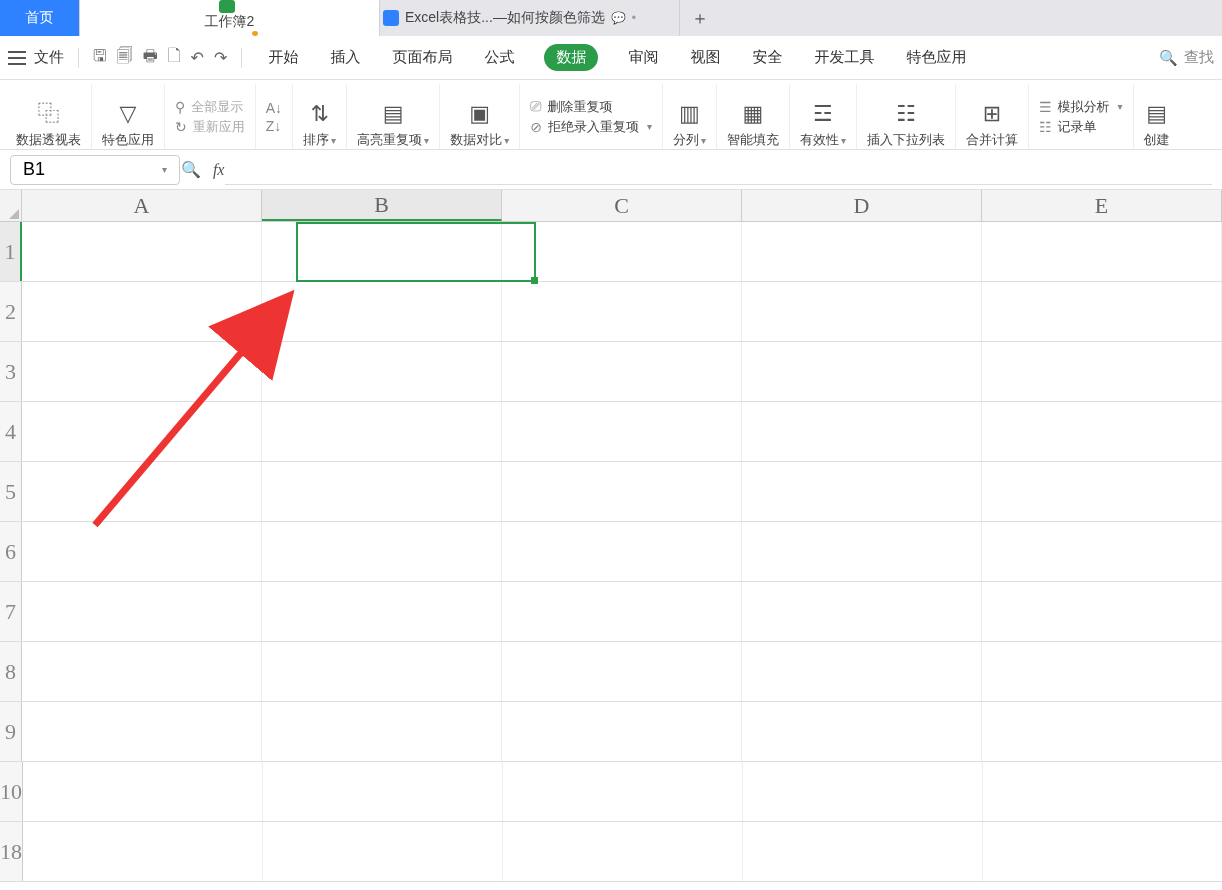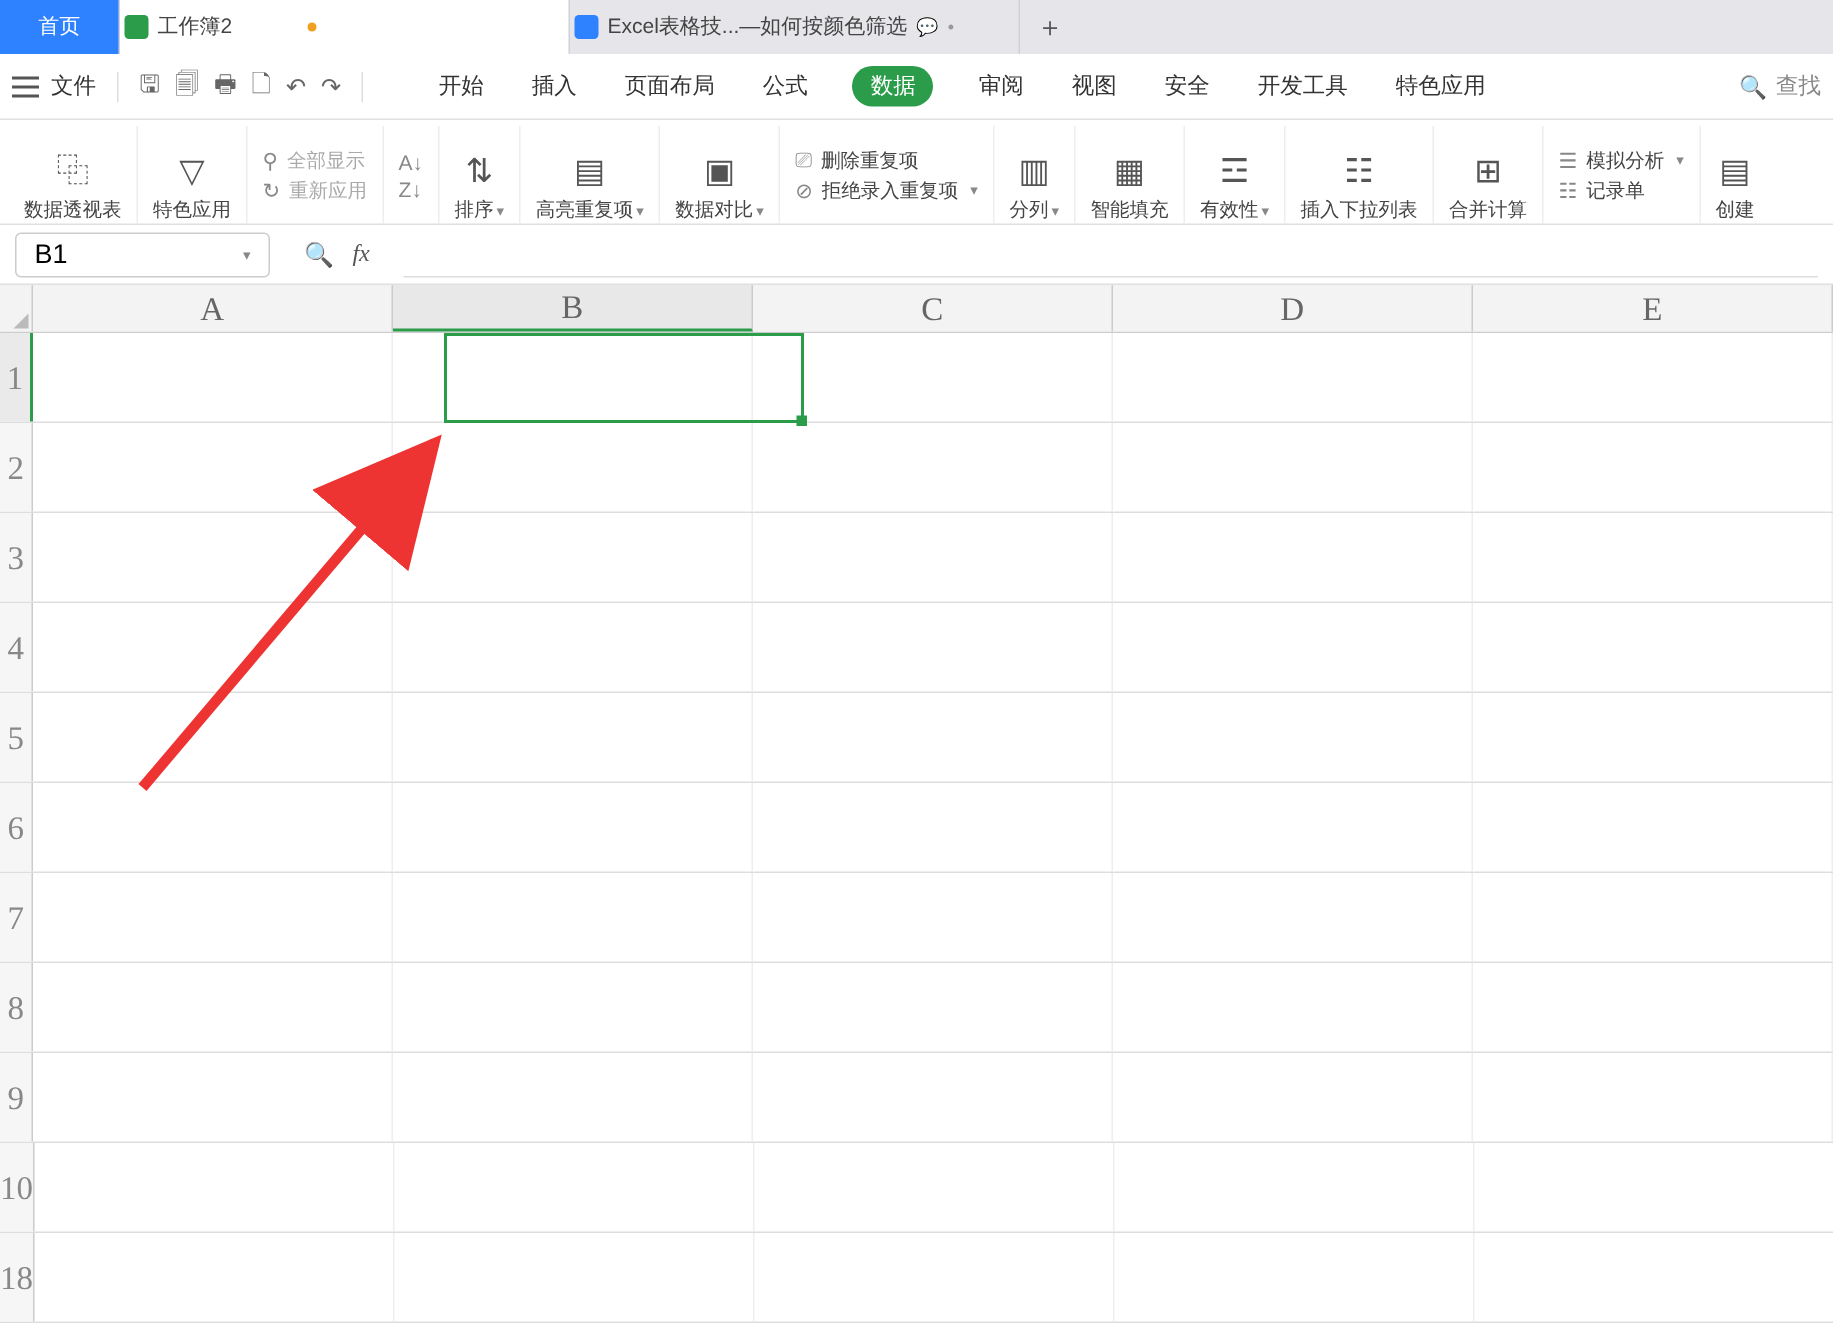--- a/index.html
+++ b/index.html
@@ -18,38 +18,38 @@
   .newtab { width: 40px; display: flex; align-items: center; justify-content: center; cursor: pointer; color: #555; font-size: 18px; }
 
   
   .menubar { display: flex; align-items: center; height: 44px; background: #fff; border-bottom: 1px solid #e0e0e0; padding: 0 8px; font-size: 15px; color: #333; }
   .hamburger { width: 18px; height: 14px; margin-right: 8px; display: flex; flex-direction: column; justify-content: space-between; }
   .hamburger span { height: 2px; background: #555; }
   .file-label { margin-right: 10px; }
   .qat { display: flex; align-items: center; gap: 10px; margin-right: 20px; color: #666; }
   .qat .divider { width: 1px; height: 20px; background: #ddd; margin: 0 4px; }
   .qat .ico { font-size: 16px; cursor: pointer; }
-  .menus { display: flex; align-items: center; gap: 28px; margin-left: 24px; }
+  .menus { display: flex; align-items: center; gap: 28px; }
   .menus .mitem { cursor: pointer; padding: 4px 2px; }
   .menus .mitem.active { background: #2a9c4a; color: #ffffff; border-radius: 14px; padding: 4px 12px; }
   .search-box { margin-left: auto; display: flex; align-items: center; gap: 6px; color: #888; cursor: text; }
 
   
   .ribbon { display: flex; align-items: stretch; height: 70px; background: #fff; border-bottom: 1px solid #e0e0e0; padding: 4px 6px 0; font-size: 13px; color: #444; overflow: hidden; }
   .rgroup { display: flex; flex-direction: column; align-items: center; justify-content: flex-end; padding: 0 10px; border-right: 1px solid #eee; cursor: pointer; }
   .rgroup:last-child { border-right: none; }
   .rgroup .gicon { font-size: 22px; color: #555; margin-bottom: 4px; }
   .rgroup .glabel { white-space: nowrap; font-size: 13px; }
   .rgroup.stack { flex-direction: column; align-items: stretch; justify-content: center; gap: 2px; }
   .rgroup.stack .line { display: flex; align-items: center; gap: 6px; white-space: nowrap; }
   .rgroup.stack .sicon { color: #888; font-size: 14px; }
   .rgroup .dd { font-size: 10px; margin-left: 2px; color: #888; }
 
   
-  .fxrow { display: flex; align-items: center; height: 40px; border-bottom: 1px solid #e0e0e0; padding: 4px 10px; gap: 23px; }
+  .fxrow { display: flex; align-items: center; height: 40px; border-bottom: 1px solid #e0e0e0; padding: 4px 10px; gap: 1px; }
   .namebox { width: 170px; height: 30px; border: 1px solid #ccc; border-radius: 4px; display: flex; align-items: center; padding: 0 12px; font-size: 18px; font-family: "Times New Roman", serif; justify-content: space-between; }
   .namebox .caret { font-size: 10px; color: #888; }
   .fxicons { display: flex; align-items: center; gap: 12px; color: #555; font-size: 16px; }
   .fxinput { flex: 1; height: 30px; border: 1px solid #ddd; border-left: none; border-right: none; border-top: none; }
 
   
   .sheet { position: relative; width: 100%; }
   .colheads { display: flex; height: 32px; border-bottom: 1px solid #ccc; }
   .corner { width: 56px; border-right: 1px solid #ccc; background: #f3f3f3; display:flex; align-items:flex-end; justify-content:flex-end; }
   .corner::after { content:""; width:0; height:0; border-left:10px solid transparent; border-bottom:10px solid #bbb; margin:0 2px 2px 0; }
@@ -68,21 +68,21 @@
   .arrow { position:absolute; pointer-events:none; }
 
 </style>
 </head>
 <body>
 
 <div class="tabstrip">
   <div class="tab home">
     <span>首页</span>
   </div>
-  <div class="tab active" style="min-width:300px;">
+  <div class="tab active" style="min-width:300px;flex-direction:column;">
     <span class="ico ws"></span>
     <span>工作簿2</span>
     <span class="mod-dot"></span>
   </div>
   <div class="tab" style="min-width:300px;">
     <span class="ico doc"></span>
     <span>Excel表格技...—如何按颜色筛选</span>
     <span class="status-ico">💬</span>
     <span class="status-ico">•</span>
   </div>

